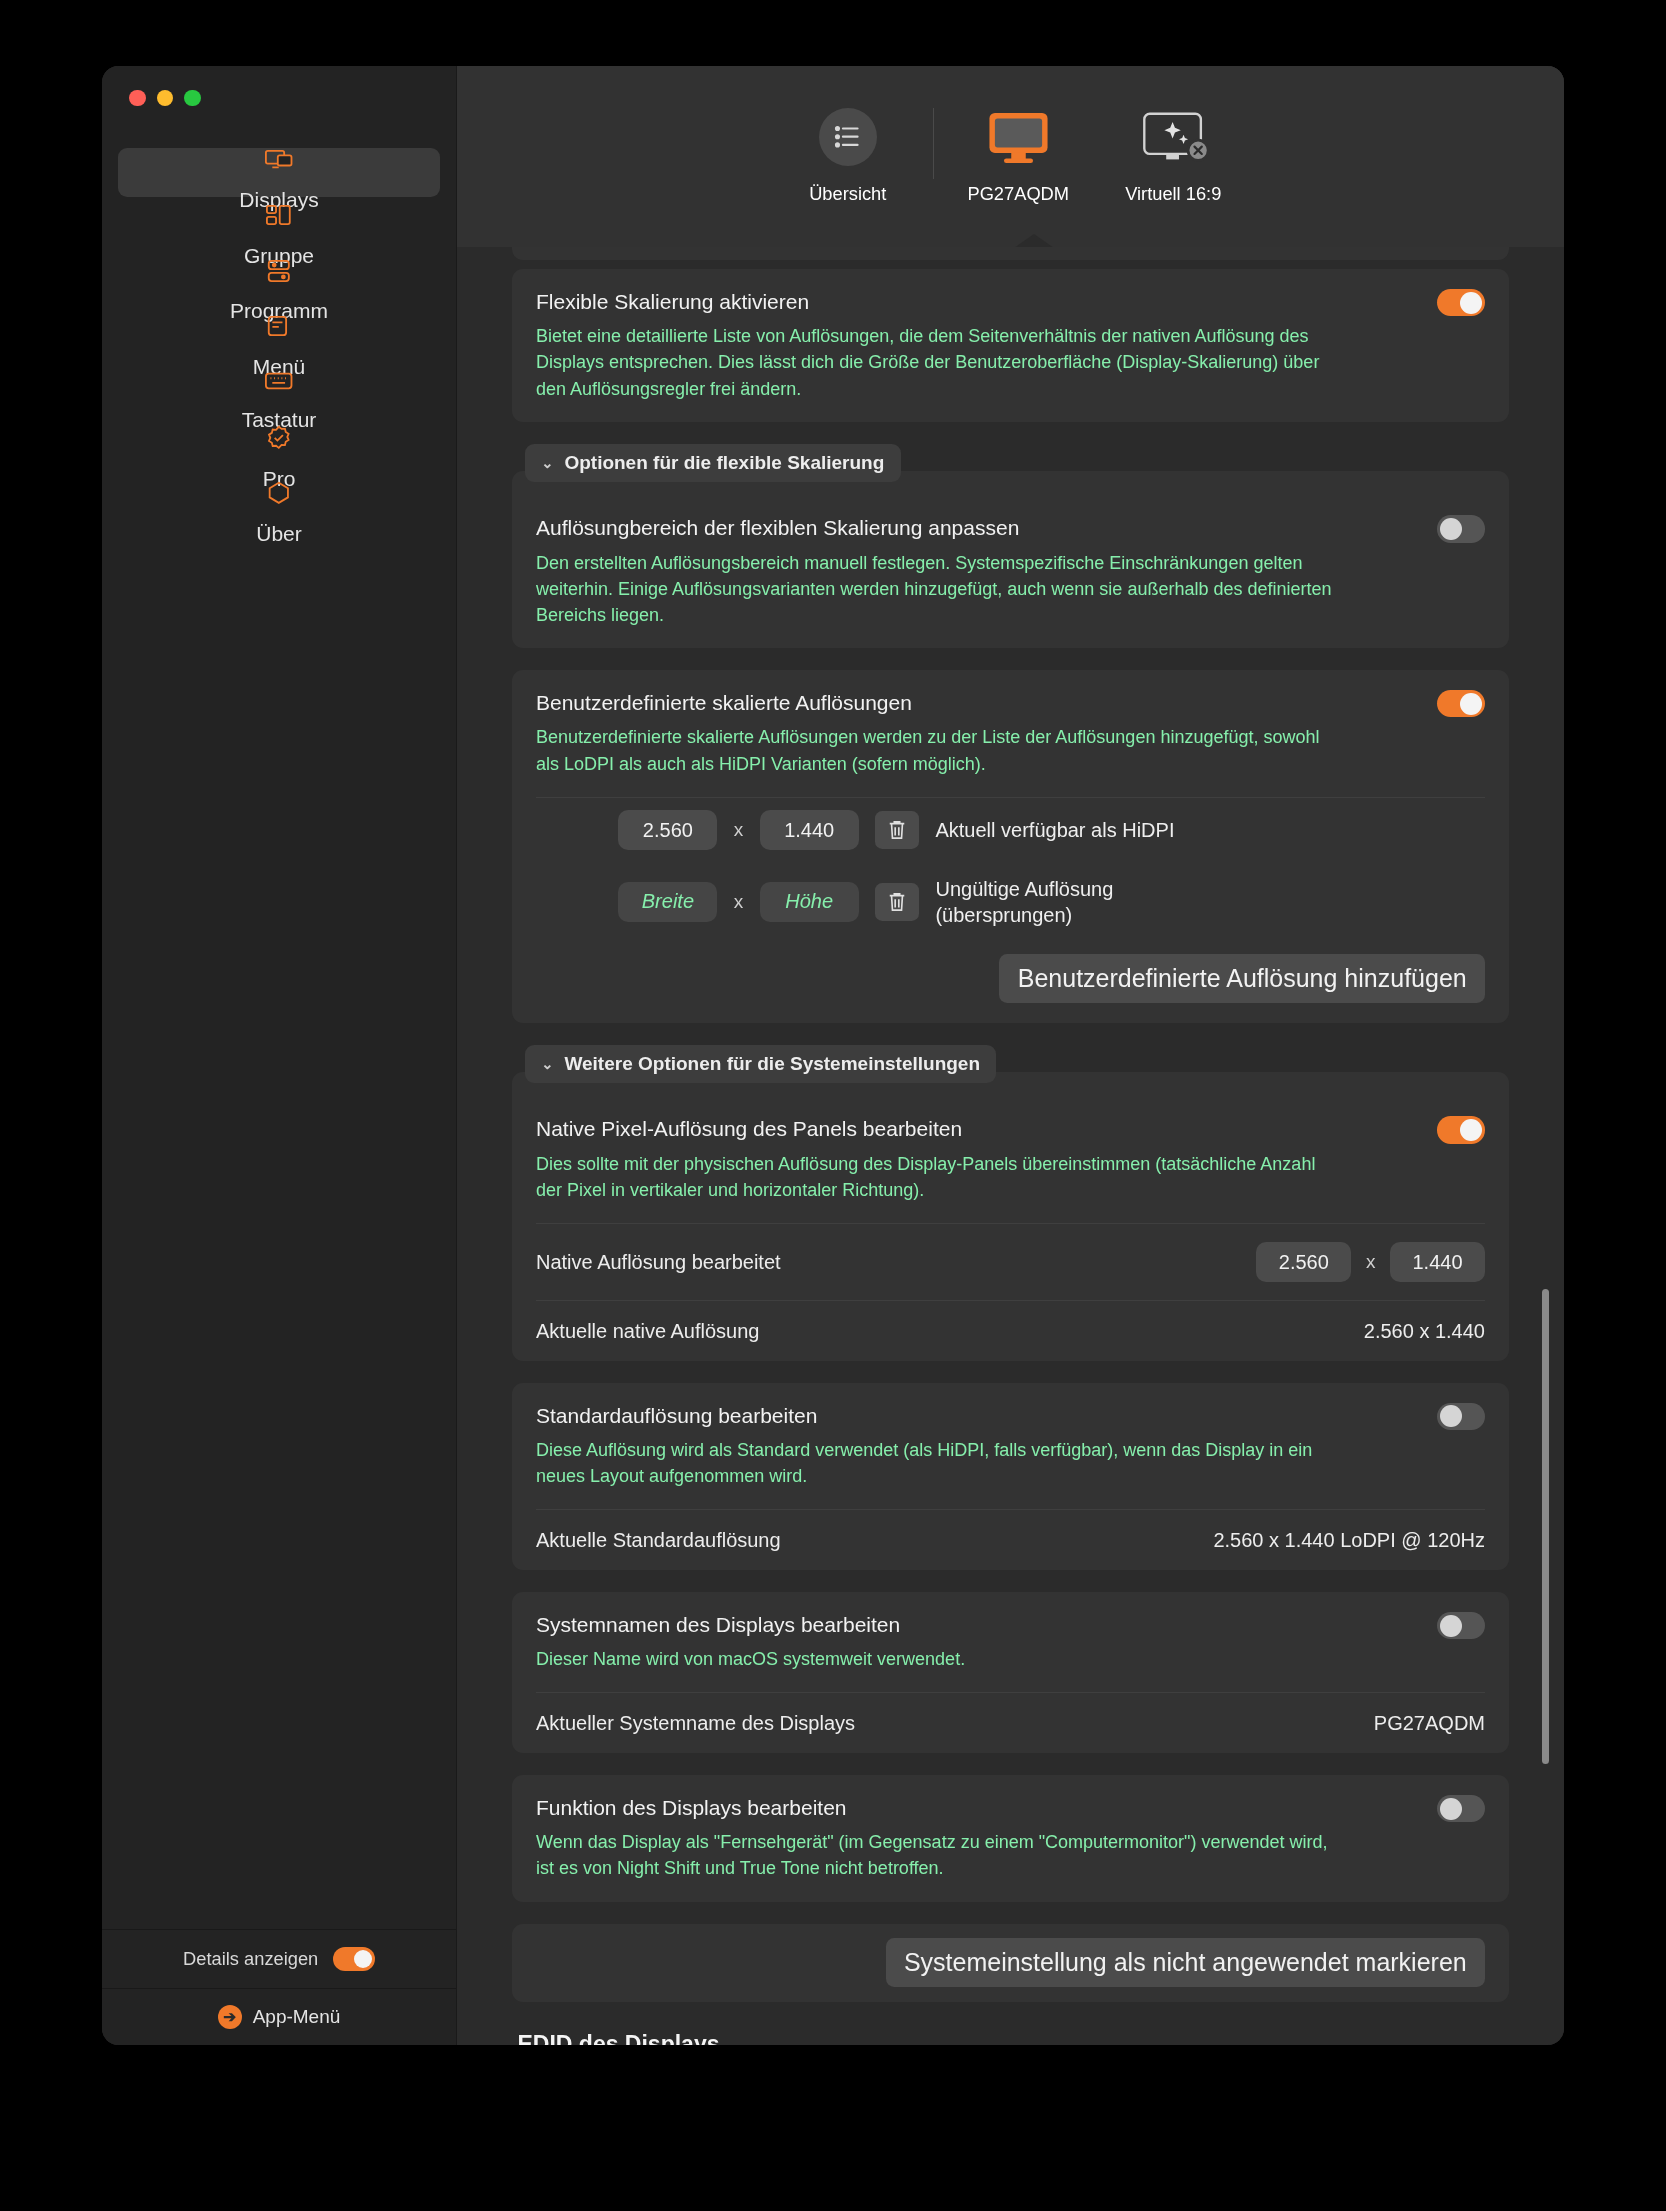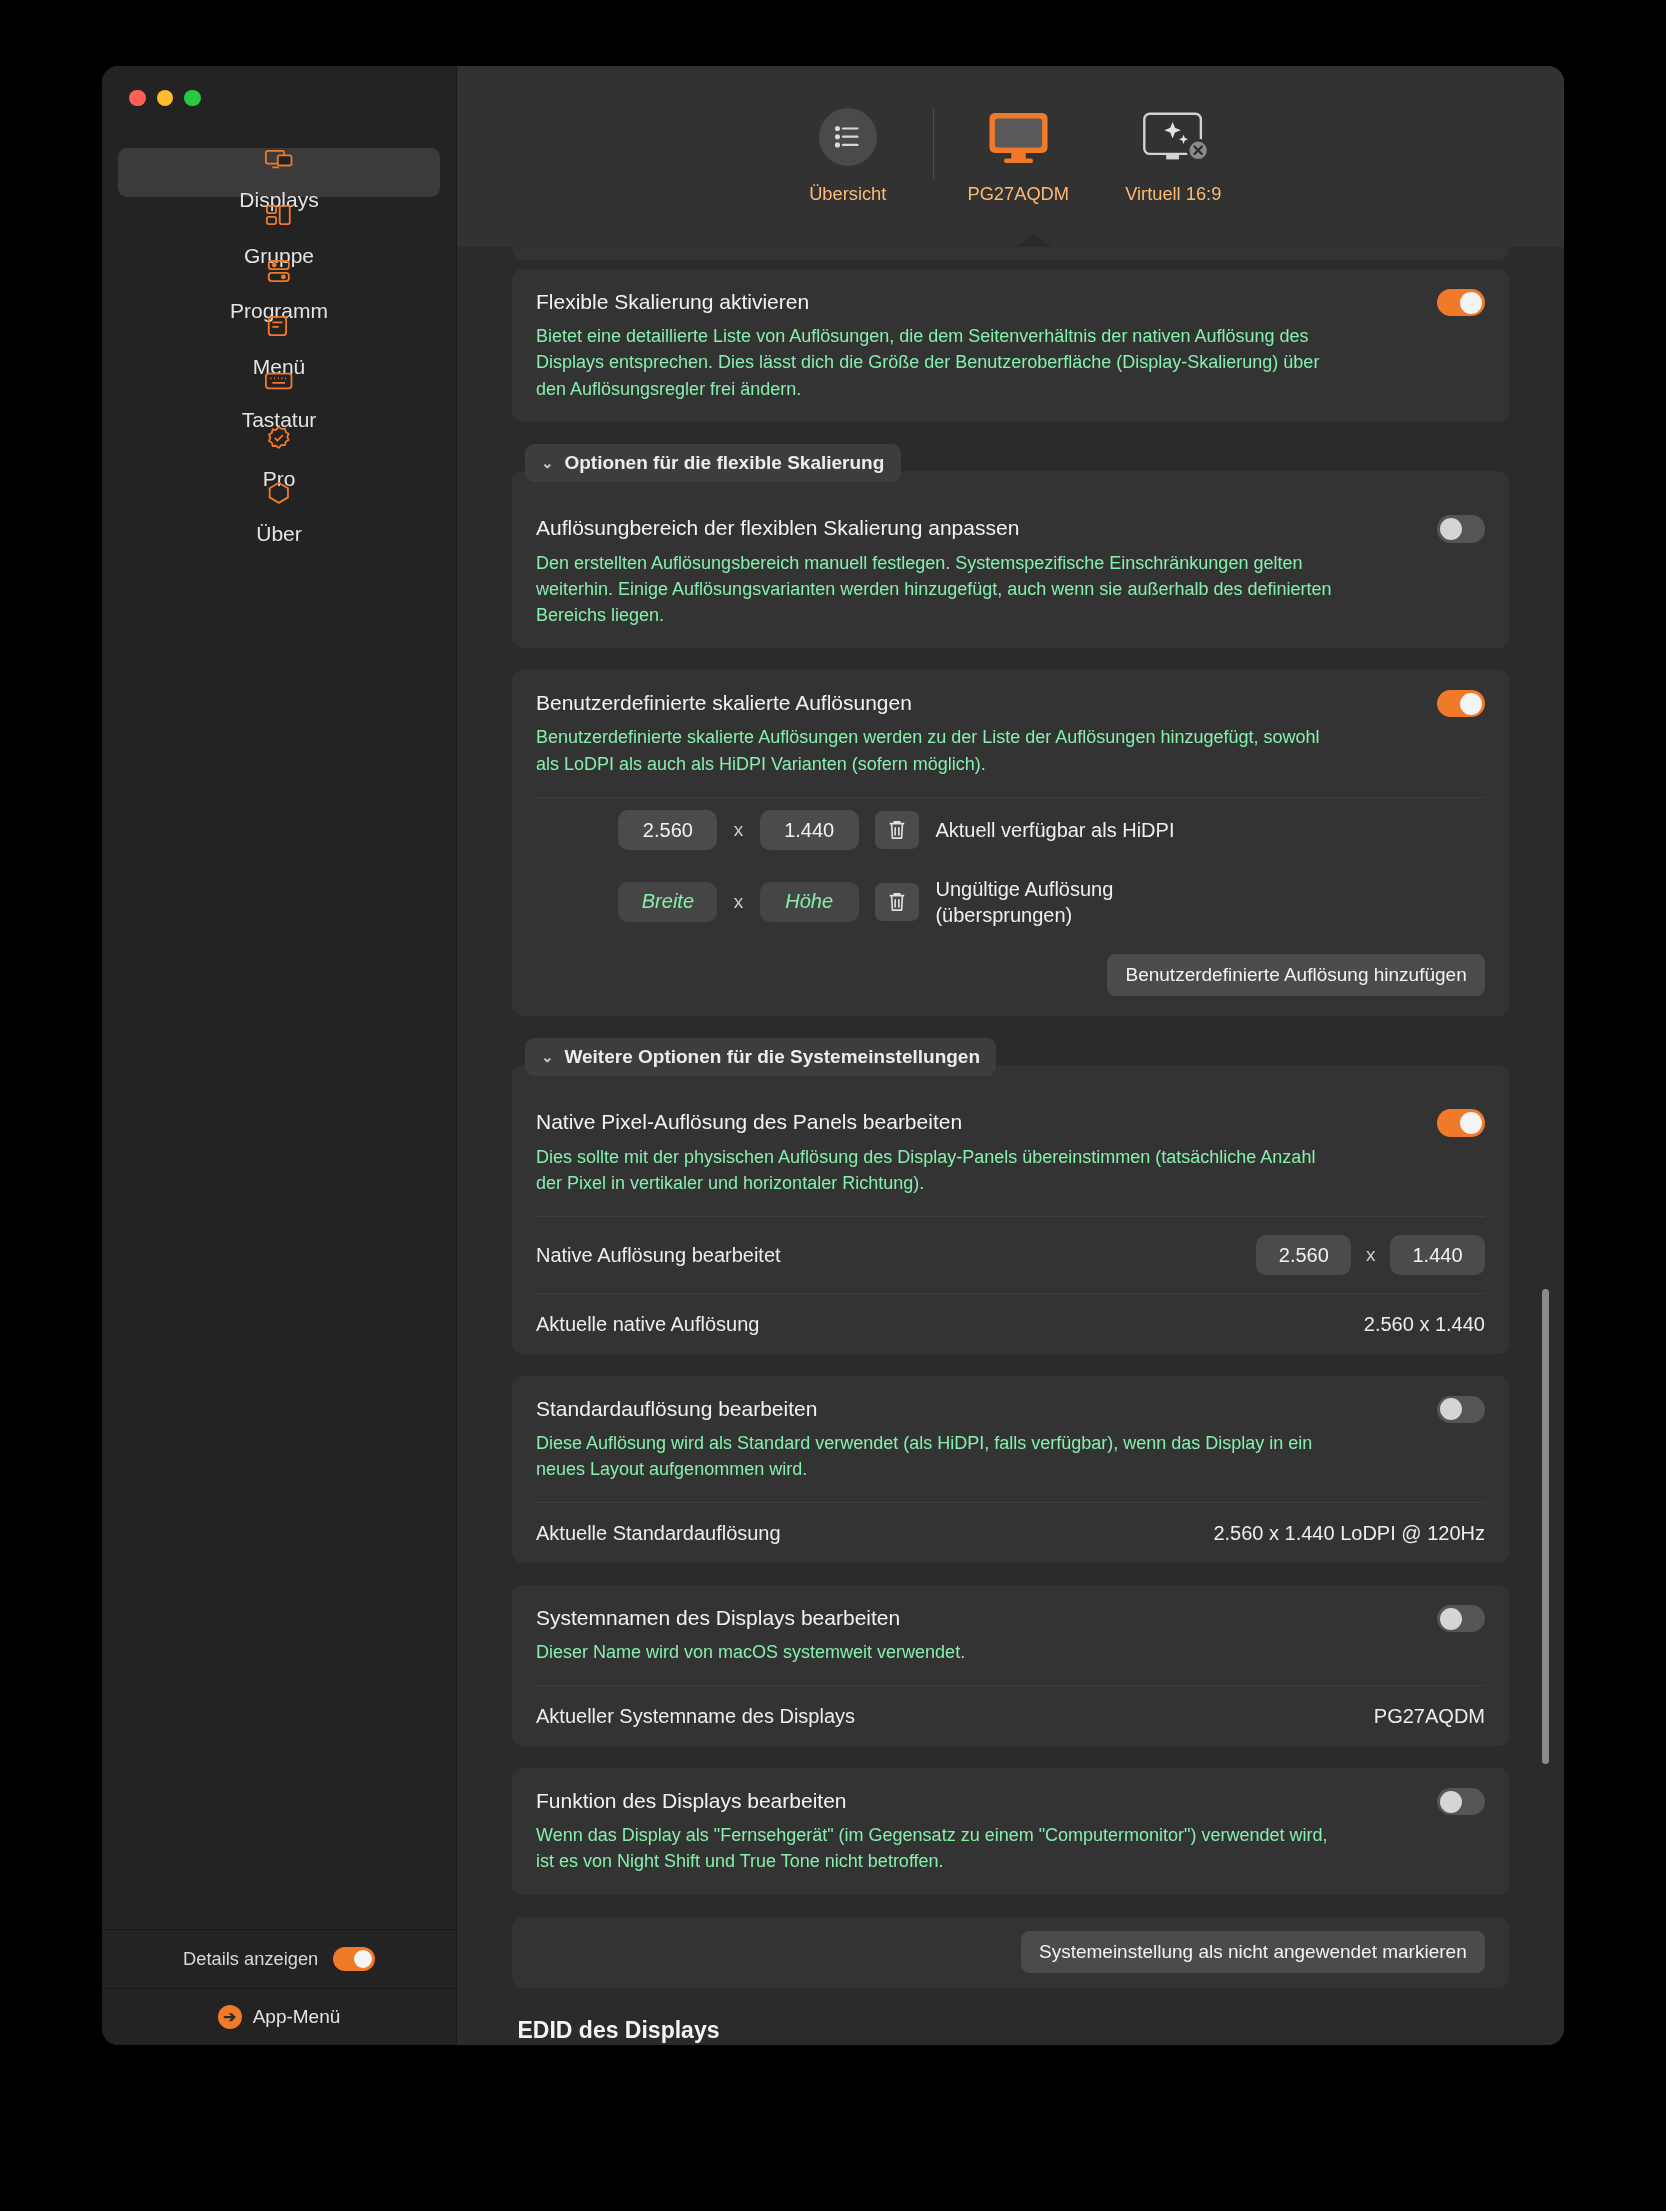--- a/index.html
+++ b/index.html
@@ -129,21 +129,21 @@
     justify-content: center;
     gap: 0;
     position: relative;
   }
   .tb-item {
     width: 155px;
     display: flex;
     flex-direction: column;
     align-items: center;
     gap: 17px;
-    color: #fdba74;
+    color: #ffffff;
     font-size: 18.3px;
     cursor: default;
   }
   .tb-icon {
     width: 77px; height: 58px;
     display: flex; align-items: center; justify-content: center;
     position: relative;
   }
   .tb-sep {
     width: 0.9px; height: 71px;
@@ -257,21 +257,21 @@
   }
   .res-label {
     color: #efefef;
     font-size: 20px;
     line-height: 1.3;
   }
   .btn {
     background: #4b4b4b;
     border-radius: 8.2px;
     color: #f2f2f2;
-    font-size: 19px;
+    font-size: 25px;
     padding: 10px 18.3px;
     display: inline-block;
     cursor: default;
   }
   .btn-row { display: flex; justify-content: flex-end; padding: 12.8px 0 20px 0; }
 
   .val-row {
     display: flex; align-items: center; justify-content: space-between;
     padding: 18.3px 0;
   }

